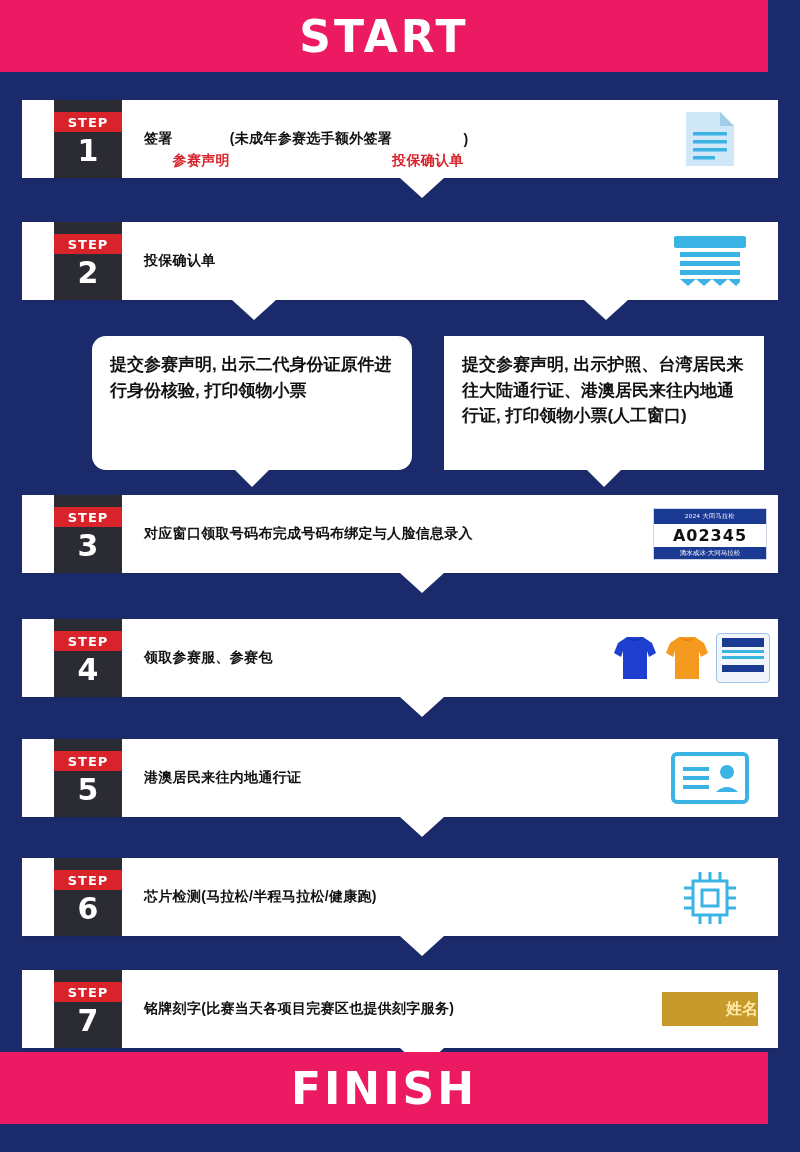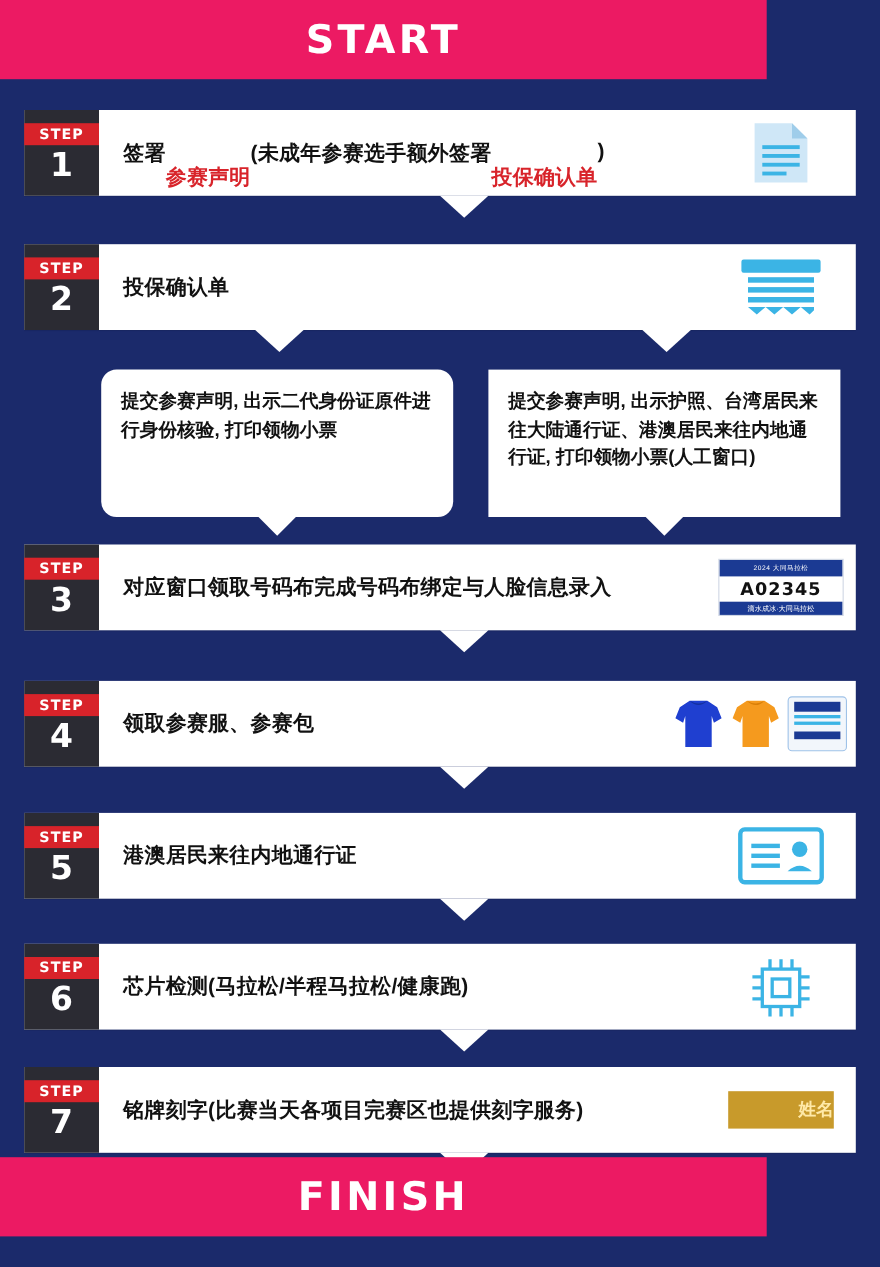--- a/index.html
+++ b/index.html
@@ -17,27 +17,27 @@
     position: relative;
     width: 800px;
     height: 1152px;
     background: #1b2a6b;
     box-sizing: border-box;
   }
   
   .banner {
     position: absolute;
     left: 0;
-    width: 697px;
+    width: 768px;
     background: #ec1a63;
     display: flex;
     align-items: center;
     justify-content: center;
     color: #ffffff;
-    font-size: 36px;
+    font-size: 44px;
     font-weight: bold;
     letter-spacing: 3px;
     font-family: "DejaVu Sans", sans-serif;
   }
   .banner-start { top: 0; height: 72px; }
   .banner-finish { top: 1052px; height: 72px; }
 
   
   .row {
     position: absolute;
@@ -52,20 +52,21 @@
   .step-badge {
     width: 68px;
     background: #2b2b33;
     color: #ffffff;
     display: flex;
     flex-direction: column;
     align-items: center;
     justify-content: center;
     flex: none;
     position: relative;
+    margin-left: 32px;
   }
   .step-badge .step-word {
     background: #d8232a;
     color: #ffffff;
     font-size: 13px;
     font-weight: bold;
     letter-spacing: 1px;
     width: 100%;
     text-align: center;
     padding: 3px 0 2px 0;
@@ -77,21 +78,21 @@
     font-weight: bold;
     line-height: 1.1;
     padding-top: 2px;
     font-family: "DejaVu Sans", sans-serif;
   }
   .row-text {
     flex: 1 1 auto;
     display: flex;
     align-items: center;
     padding-left: 22px;
-    font-size: 19px;
+    font-size: 14px;
     color: #111111;
     font-weight: bold;
     letter-spacing: 0.3px;
   }
   .row-text .hl { color: #d8232a; margin-top: 44px; }
   .row-icon {
     width: 120px;
     flex: none;
     display: flex;
     align-items: center;

